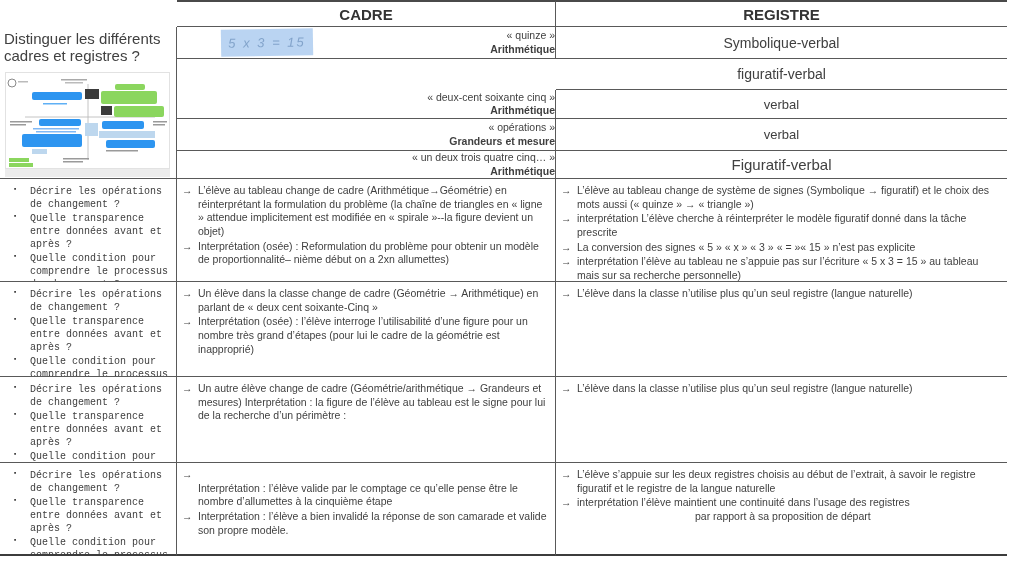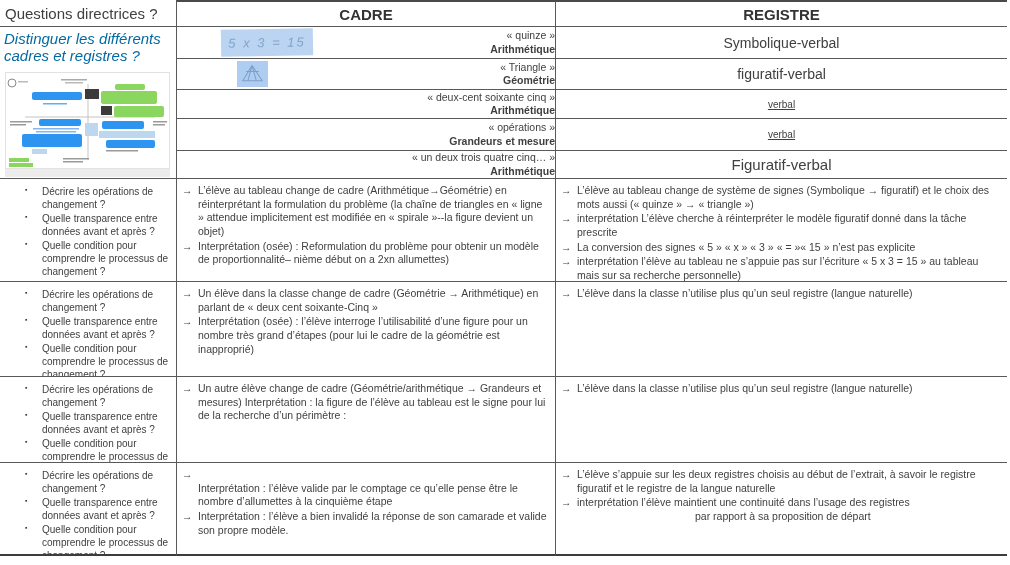--- a/index.html
+++ b/index.html
@@ -11,58 +11,55 @@
   .cell{box-sizing:border-box;overflow:hidden;}
   .bb{border-bottom:1px solid var(--border);}
   .bb-thick{border-bottom:2px solid #3c3c3c;}
   .br{border-right:1px solid var(--border);}
   .bt{border-top:2px solid #4a4a4a;}
   
   .hdr-left{display:flex;align-items:center;padding-left:5px;font-size:15px;color:#3f3f3f;}
   .hdr{display:flex;align-items:center;justify-content:center;font-weight:bold;font-size:15px;color:#333;}
   
   .distinguer{padding:3px 2px 0 4px;}
-  .distinguer .q{font-size:15px;line-height:1.15;color:#0369a1;font-style:italic;}
+  .distinguer .q{font-size:15px;line-height:1.15;color:#404040;}
   .thumb{margin-top:7px;margin-left:1px;display:block;}
   
   .excell{position:relative;display:flex;flex-direction:column;align-items:flex-end;justify-content:center;text-align:center;}
   .excell .quote{font-size:10.5px;color:#3f3f3f;line-height:1.25;}
   .excell .domain{font-size:10.5px;font-weight:bold;color:#3f3f3f;line-height:1.25;}
   
   .regcell{display:flex;align-items:center;justify-content:center;text-align:center;
            font-size:14px;color:#404040;}
-  .regcell.small{font-size:10px;text-decoration:underline;}
+  .regcell.small{font-size:13px;}
   .regcell.big{font-size:15px;}
   
   .hw-eq{position:absolute;left:44px;top:2px;width:92px;height:27px;background:var(--handwriting_bg);
          display:flex;align-items:center;justify-content:center;
          color:var(--handwriting_ink);font-style:italic;font-size:13px;letter-spacing:2px;
          transform:rotate(-1deg);opacity:.85;}
   .hw-tri{position:absolute;left:60px;top:2px;width:31px;height:26px;background:var(--handwriting_bg);
           display:flex;align-items:center;justify-content:center;}
   
-  .qlist{padding:6px 4px 0 18px;}
+  .qlist{padding:6px 4px 0 6px;font-family:Liberation Mono, monospace;}
   .q-item{position:relative;padding-left:24px;font-size:10px;line-height:1.3;color:#404040;margin-bottom:1px;}
   .q-bullet{position:absolute;left:7px;top:0;font-size:7px;color:#404040;}
   
   .alist{padding:5px 8px 0 4px;}
   .ar-item{position:relative;padding-left:17px;font-size:10.5px;line-height:1.3;color:#3f3f3f;margin-bottom:1px;}
   .ar-arrow{position:absolute;left:1px;top:0;color:#3f3f3f;}
   .ar-item b{font-weight:normal;}
   .indent-line{display:block;padding-left:118px;}
 </style>
 </head>
 <body>
 
 <div id="canvas">
   <div class="tbl">
 
-    <div class="cell bb br hdr-left" style="grid-column:1;grid-row:1;">
-      <span>Questions directrices ?</span>
-    </div>
     <div class="cell bb bt hdr" style="grid-column:3;grid-row:1;">
       <span>REGISTRE</span>
     </div>
     <div class="cell bb br bt hdr" style="grid-column:2;grid-row:1;">
       <span>CADRE</span>
     </div>
 
     <div class="cell bb br distinguer" style="grid-column:1;grid-row:2 / span 5;">
       <div class="q">Distinguer les différents cadres  et registres ?</div>
       <svg class="thumb" width="165" height="105" viewBox="0 0 165 105">
@@ -102,29 +99,20 @@
         <rect x="58" y="89" width="20" height="1.5" fill="#9a9a9a"></rect>
       </svg>
     </div>
 
     <div class="cell bb br excell" style="grid-column:2;grid-row:2;">
       <div class="hw-eq">
         <span>5 x 3 = 15</span>
       </div>
       <span class="quote">« quinze »</span>
       <span class="domain">Arithmétique</span>
-    </div>
-    <div class="cell bb br excell" style="grid-column:2;grid-row:3;">
-      <div class="hw-tri">
-        <svg width="27" height="22" viewBox="0 0 31 26">
-          <path d="M15 3 L27 21 L4 21 Z M15 3 L10 21 M15 3 L20 21 M8 10 L23 10" fill="none" stroke="#7d9fc9" stroke-width="1.2"></path>
-        </svg>
-      </div>
-      <span class="quote">« Triangle »</span>
-      <span class="domain">Géométrie</span>
     </div>
     <div class="cell bb br excell" style="grid-column:2;grid-row:4;">
       <span class="quote">« deux-cent soixante cinq »</span>
       <span class="domain">Arithmétique</span>
     </div>
     <div class="cell bb br excell" style="grid-column:2;grid-row:5;">
       <span class="quote">« opérations »</span>
       <span class="domain">Grandeurs et mesure</span>
     </div>
     <div class="cell bb br excell" style="grid-column:2;grid-row:6;">

